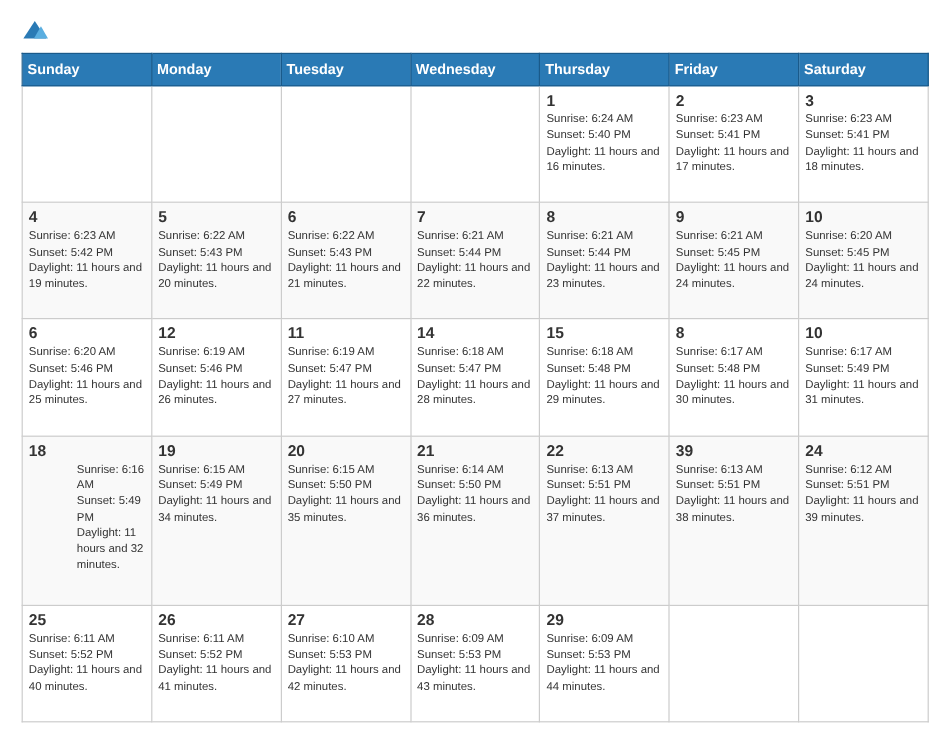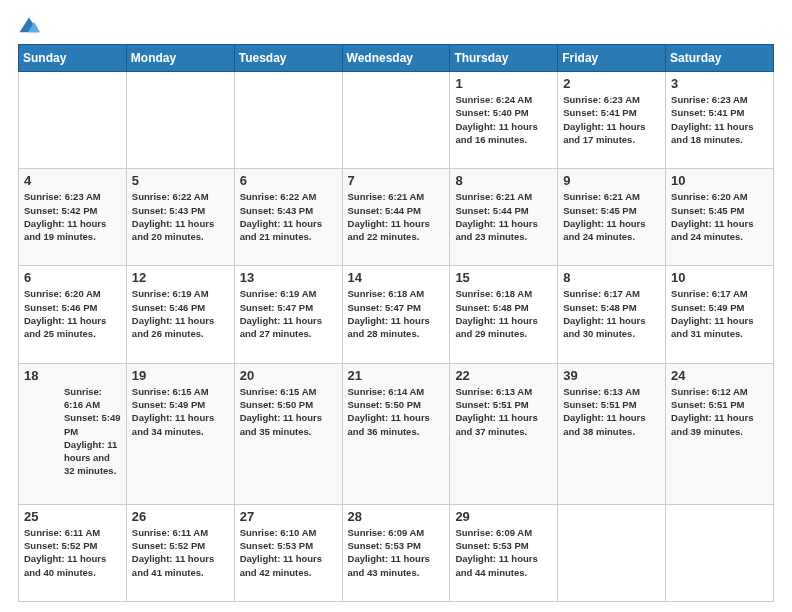--- a/index.html
+++ b/index.html
@@ -90,21 +90,20 @@
       font-size: 13px;
       font-weight: bold;
       color: #333;
       display: block;
       margin-bottom: 2px;
     }
     .day-info {
       font-size: 9.5px;
       color: #333;
       line-height: 1.4;
-      font-weight: bold;
     }
     .empty-cell {
       background: #fff !important;
     }
   </style>
 </head>
 <body>
 
 <div class="page">
   <div class="top-section">
@@ -214,21 +213,21 @@
 Sunset: 5:46 PM
 Daylight: 11 hours and 25 minutes.</div>
           </td>
           <td>
             <span class="day-number">12</span>
             <div class="day-info" style="white-space: pre-line;">Sunrise: 6:19 AM
 Sunset: 5:46 PM
 Daylight: 11 hours and 26 minutes.</div>
           </td>
           <td>
-            <span class="day-number">13</span>
+            <span class="day-number">11</span>
             <div class="day-info" style="white-space: pre-line;">Sunrise: 6:19 AM
 Sunset: 5:47 PM
 Daylight: 11 hours and 27 minutes.</div>
           </td>
           <td>
             <span class="day-number">14</span>
             <div class="day-info" style="white-space: pre-line;">Sunrise: 6:18 AM
 Sunset: 5:47 PM
 Daylight: 11 hours and 28 minutes.</div>
           </td>

